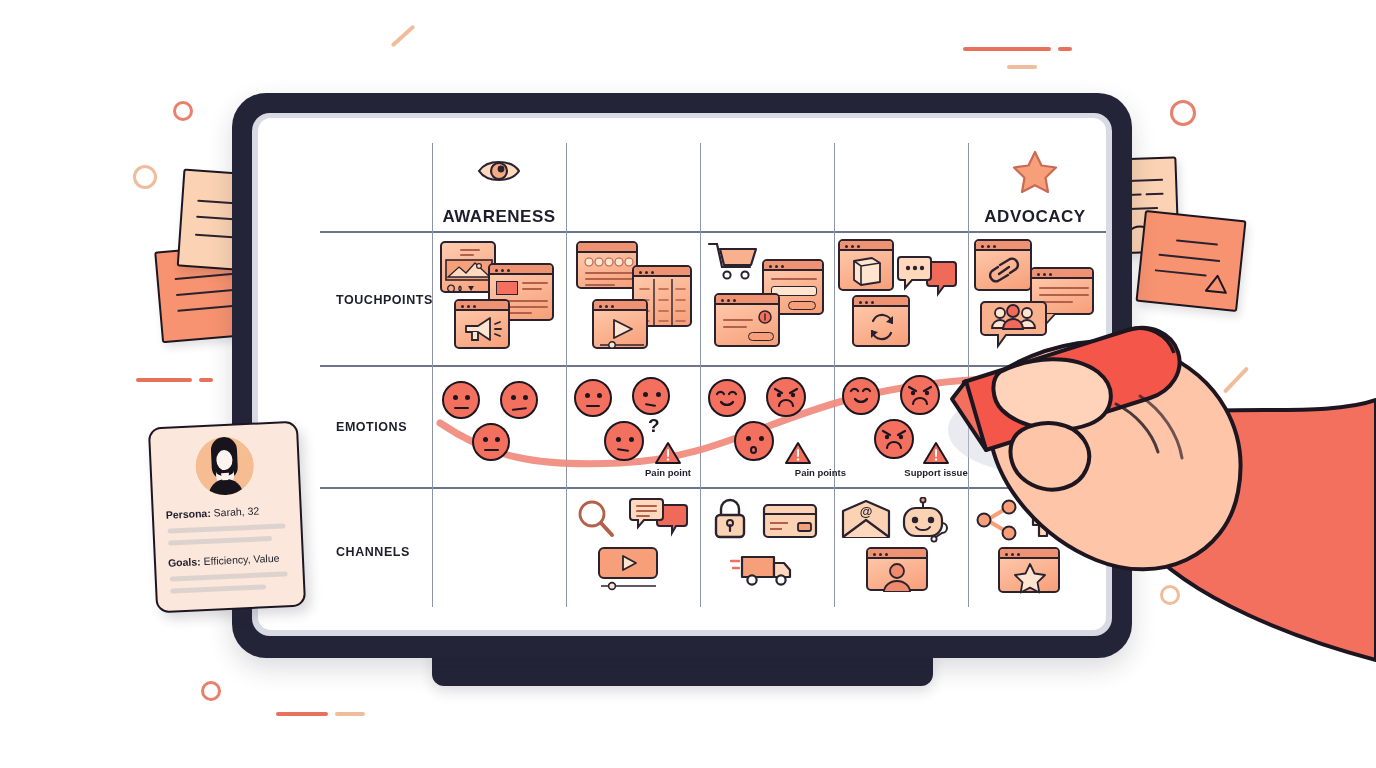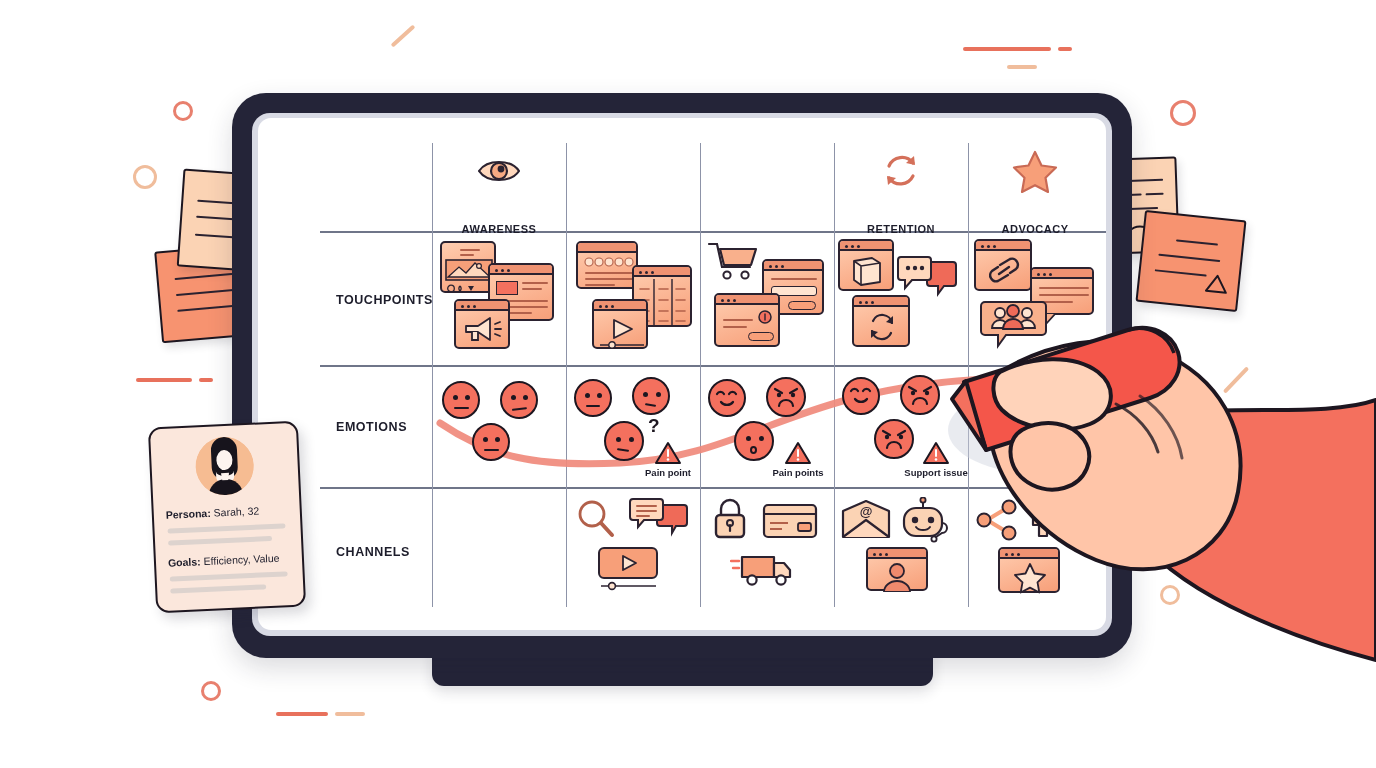--- a/index.html
+++ b/index.html
@@ -45,22 +45,22 @@
 
   .row-label {
     position: absolute; left: 16px; width: 110px;
     font-size: 12.5px; font-weight: 700; letter-spacing: .55px;
     color: #1d1d2b; text-align: left;
   }
 
   .stage-head { position: absolute; width: 134px; text-align: center; top: 0; }
   .stage-head .stage-icon { height: 56px; display: flex; align-items: center; justify-content: center; }
   .stage-head .stage-name {
-    font-size: 11px; font-weight: 700; letter-spacing: .5px; color: #1d1d2b;
-    margin-top: 24px; white-space: nowrap;
+    font-size: 17px; font-weight: 700; letter-spacing: .5px; color: #1d1d2b;
+    margin-top: 8px; white-space: nowrap;
   }
 
   .cell { position: absolute; }
 
   
   .tile {
     position: absolute;
     border: 2px solid #2b2230; border-radius: 5px;
     background: linear-gradient(160deg,#ffcdb0,#f79f79);
   }
@@ -198,31 +198,20 @@
               <path d="M3 17 C11 5, 35 5, 43 17 C35 29, 11 29, 3 17 Z" fill="#ffd8bd" stroke="#2b2230" stroke-width="2.2" stroke-linejoin="round"></path>
               <circle cx="23" cy="17" r="8" fill="#f7a982" stroke="#2b2230" stroke-width="2.2"></circle>
               <circle cx="25" cy="15" r="3.4" fill="#2b2230"></circle>
             </svg>
           </div>
           <div class="stage-name">AWARENESS</div>
         </div>
 
 
 
-        <div class="stage-head" style="left:514px;">
-          <div class="stage-icon">
-            <svg width="42" height="42" viewBox="0 0 42 42">
-              <path d="M33 13 A14 14 0 0 0 9 16" fill="none" stroke="#d4705a" stroke-width="3.2" stroke-linecap="round"></path>
-              <path d="M9 28 A14 14 0 0 0 33 26" fill="none" stroke="#d4705a" stroke-width="3.2" stroke-linecap="round"></path>
-              <path d="M34 6 L35 15 L26 13 Z" fill="#d4705a"></path>
-              <path d="M8 35 L7 26 L16 28 Z" fill="#d4705a"></path>
-            </svg>
-          </div>
-          <div class="stage-name">RETENTION</div>
-        </div>
 
         <div class="stage-head" style="left:648px;">
           <div class="stage-icon">
             <svg width="46" height="44" viewBox="0 0 46 44">
               <path d="M23 3 L29.5 16.5 L44 18.5 L33.5 28.8 L36 43 L23 36.2 L10 43 L12.5 28.8 L2 18.5 L16.5 16.5 Z" fill="#f79f79" stroke="#c96a55" stroke-width="2.2" stroke-linejoin="round"></path>
             </svg>
           </div>
           <div class="stage-name">ADVOCACY</div>
         </div>
 
@@ -494,21 +483,21 @@
           <div class="face" style="left:34px;top:50px;width:40px;height:40px;">
             <div class="eye" style="left:10px;top:13px;"></div>
               <div class="eye" style="left:23px;top:13px;"></div>
             <div style="position:absolute;left:14px;top:23px;width:7px;height:8px;border-radius:50%;border:2.2px solid #1d1620;"></div>
           </div>
           <svg width="28" height="25" viewBox="0 0 28 25" style="position:absolute;left:84px;top:70px;">
             <path d="M14 2 L26 22 L2 22 Z" fill="#f4705e" stroke="#1d1620" stroke-width="2" stroke-linejoin="round"></path>
             <line x1="14" y1="9" x2="14" y2="15" stroke="#fff" stroke-width="2" stroke-linecap="round"></line>
             <circle cx="14" cy="18.5" r="1.3" fill="#fff"></circle>
           </svg>
-          <div class="warn-label" style="left:50px;top:96px;width:96px;">Pain points</div>
+          <div class="warn-label" style="left:50px;top:96px;width:96px;text-align:right;">Pain points</div>
         </div>
 
         <div class="cell" style="left:514px;top:228px;width:134px;height:114px;">
           <div class="face" style="left:8px;top:6px;width:38px;height:38px;">
             <svg width="34" height="34" viewBox="0 0 34 34" style="position:absolute;left:0;top:0;">
               <path d="M7 12 a4 4 0 0 1 7 0" fill="none" stroke="#1d1620" stroke-width="2.2" stroke-linecap="round"></path>
               <path d="M19 12 a4 4 0 0 1 7 0" fill="none" stroke="#1d1620" stroke-width="2.2" stroke-linecap="round"></path>
               <path d="M11 20 a7 6 0 0 0 12 0" fill="none" stroke="#1d1620" stroke-width="2.2" stroke-linecap="round"></path>
             </svg>
           </div>

